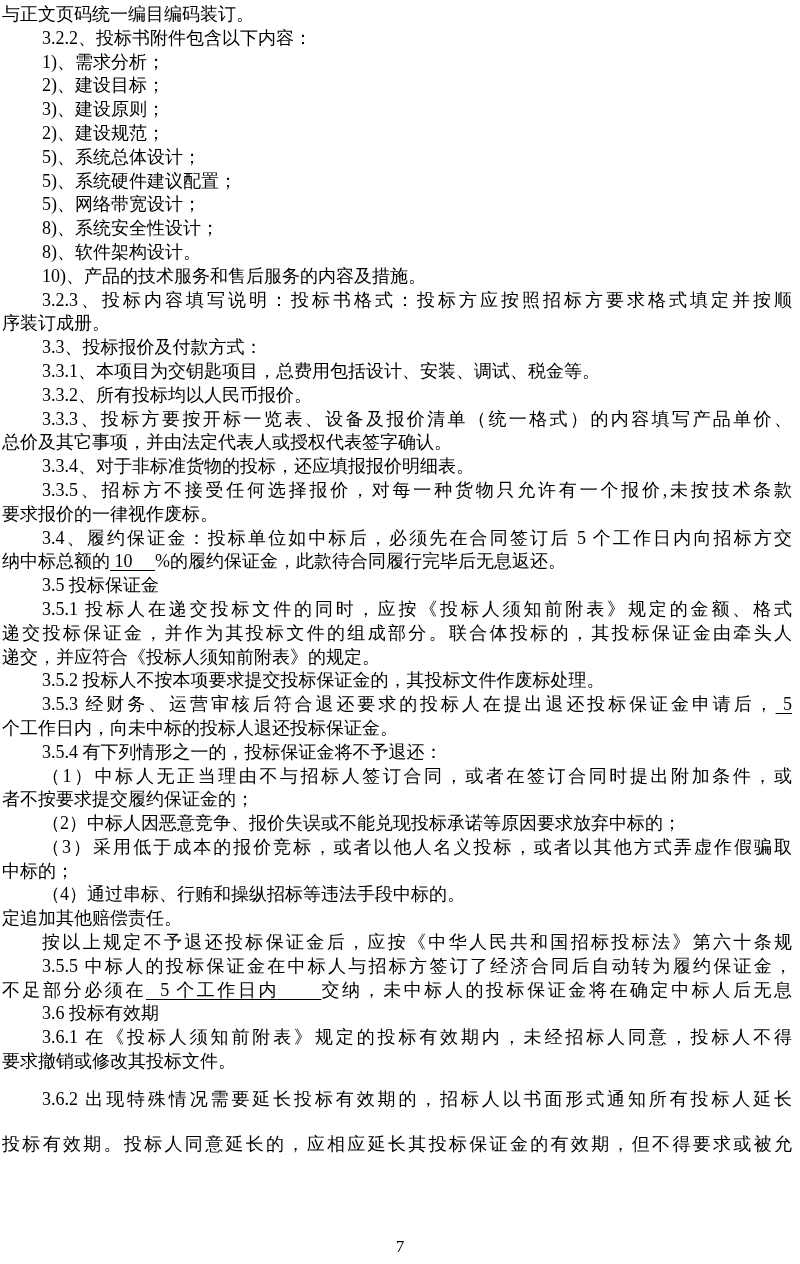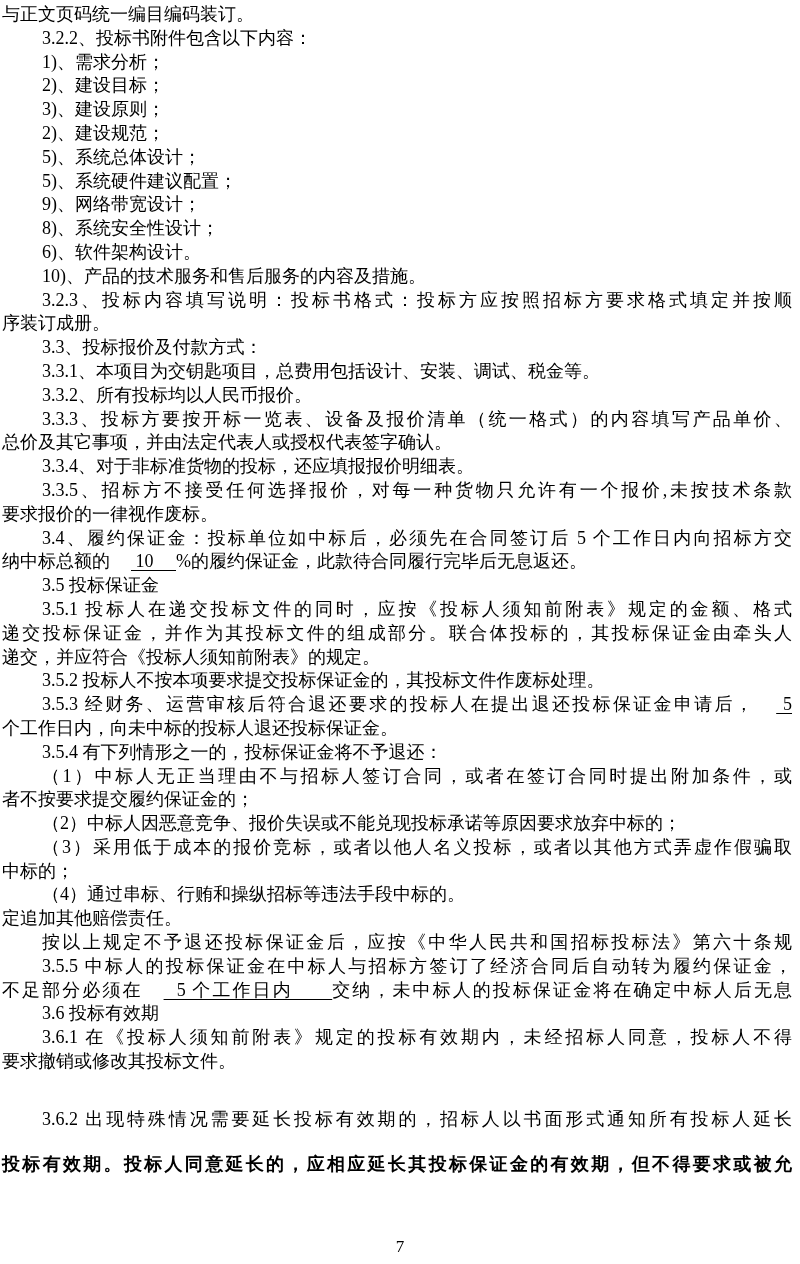--- a/index.html
+++ b/index.html
@@ -34,28 +34,26 @@
     text-align: justify;
     text-align-last: justify;
   }
   .b {
     font-weight: normal;
   }
   .u {
     text-decoration: underline;
     text-underline-offset: 3px;
     white-space: pre-wrap;
-    margin-left: 21px;
   }
   .loose {
-    margin-top: 34px;
+    margin-top: 14px;
   }
   .loose .line + .line {
     margin-top: 21px;
-    font-weight: bold;
   }
   .footer {
     position: absolute;
     top: 1236px;
     left: 0;
     width: 100%;
     text-align: center;
     font-size: 17px;
     line-height: 22px;
   }
@@ -67,23 +65,23 @@
   <div class="content">
     <div>
         <div class="line"><span>与正文页码统一编目编码装订。</span></div>
         <div class="line indent"><span>3.2.2、投标书附件包含以下内容：</span></div>
         <div class="line indent"><span>1)、需求分析；</span></div>
         <div class="line indent"><span>2)、建设目标；</span></div>
         <div class="line indent"><span>3)、建设原则；</span></div>
         <div class="line indent"><span>2)、建设规范；</span></div>
         <div class="line indent"><span>5)、系统总体设计；</span></div>
         <div class="line indent"><span>5)、系统硬件建议配置；</span></div>
-        <div class="line indent"><span>9)、网络带宽设计；</span></div>
+        <div class="line indent"><span>5)、网络带宽设计；</span></div>
         <div class="line indent"><span>8)、系统安全性设计；</span></div>
-        <div class="line indent"><span>6)、软件架构设计。</span></div>
+        <div class="line indent"><span>8)、软件架构设计。</span></div>
         <div class="line indent"><span>10)、产品的技术服务和售后服务的内容及措施。</span></div>
         <div class="line indent full"><span class="b">3.2.3</span><span>、投标内容填写说明：投标书格式：投标方应按照招标方要求格式填定并按顺</span></div>
         <div class="line"><span>序装订成册。</span></div>
         <div class="line indent"><span class="b">3.3</span><span>、投标报价及付款方式：</span></div>
         <div class="line indent"><span>3.3.1、本项目为交钥匙项目，总费用包括设计、安装、调试、税金等。</span></div>
         <div class="line indent"><span>3.3.2、所有投标均以人民币报价。</span></div>
         <div class="line indent full"><span>3.3.3、投标方要按开标一览表、设备及报价清单（统一格式）的内容填写产品单价、</span></div>
         <div class="line"><span>总价及其它事项，并由法定代表人或授权代表签字确认。</span></div>
         <div class="line indent"><span>3.3.4、对于非标准货物的投标，还应填报报价明细表。</span></div>
         <div class="line indent full"><span>3.3.5、招标方不接受任何选择报价，对每一种货物只允许有一个报价,未按技术条款</span></div>

